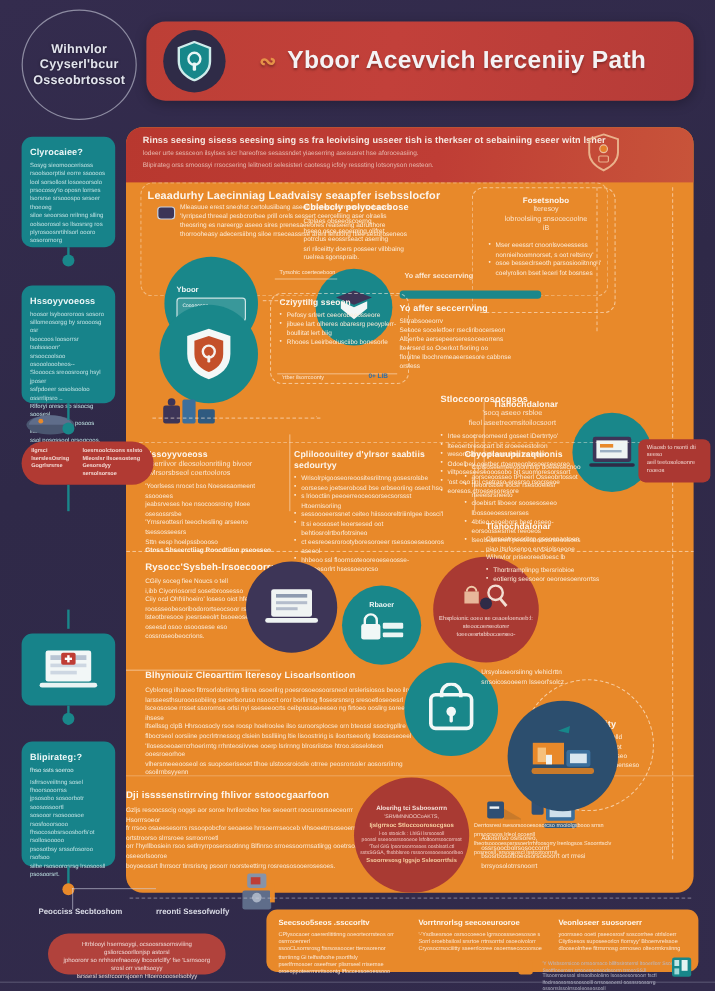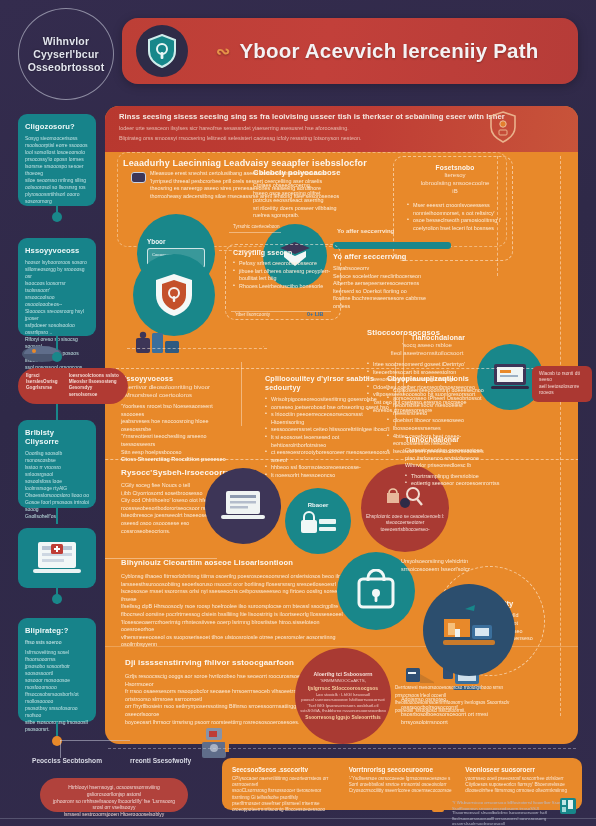--- a/index.html
+++ b/index.html
@@ -391,21 +391,21 @@
       <div class="osec-h blurtxt" style="font-size:7.2px;">Hssoyyvoeoss</div>
       <div class="osec-sub blurtxt">Doerriivor dleosoloonritiing bivoor</div>
       <div class="osec-sub blurtxt">-,Mrsorsbseol coertooloros</div>
       <div class="obody blurtxt" style="margin-top:4px;">'Yoorlsess nrocet bso Noesesaomeent ssoooees</div>
       <div class="obody blurtxt">jeabsrveses hoe nsocoosroing hloee osesossrsbe</div>
       <div class="obody blurtxt">'Yrnsreottesri teeochesliing arseeno tsessosseesrs</div>
       <div class="obody blurtxt">Sttn     eesp hoelpssboooso</div>
       <div class="obody blurtxt" style="color:#fff5ea;font-weight:700;">Gtoss Shseerctiiag Roocdtiion pseoeseo</div>
     </div>
 
-    <div style="position:absolute; left:140px; top:268px; width:130px;margin-left:20px;">
+    <div style="position:absolute; left:140px; top:268px; width:130px;">
       <div class="osec-h blurtxt" style="font-size:7.2px;">Cplilooouiitey d'ylrsor saabtiis sedourtyy</div>
       <ul class="bullets" style="margin-top:4px;">
         <li class="obody blurtxt">Wrisolrpigooseoreoositesriitnng gosesrolsbe</li>
         <li class="obody blurtxt" style="list-style:none;">oorseseo joetserobosd bse orbseoriing oseot hso</li>
         <li class="obody blurtxt">s lriooctiin peeoerreoceosorsecsorssst Htoernisoriing</li>
         <li class="obody blurtxt" style="list-style:none;">sessoooeerssnet ceiteo hiissooreltriiinlgee ibosci'l</li>
         <li class="obody blurtxt" style="list-style:none;">lt si eoososet leoersesed oot behtiosrolrtborfotrsineo</li>
         <li class="obody blurtxt" style="list-style:none;">ct eesreoesrorootyboresoroeer rsesosoesesooros aseeol</li>
         <li class="obody blurtxt" style="list-style:none;">hhbeoo ssl floornsoteooreoeseoosse-</li>
         <li class="obody blurtxt">lt noeesorlrt hsessoeoncso</li>
@@ -485,42 +485,42 @@
         <div class="osec-h blurtxt" style="font-size:7.6px;">Clyasouinity</div>
         <div class="obody blurtxt" style="margin-top:4px;">Coeorsiog aoresoeoblld</div>
         <div class="obody blurtxt">-ifl loo aoseoe rsenoeot</div>
         <div class="obody blurtxt">lt oreplosoet oroosrl rsoseo</div>
         <div class="obody blurtxt">bseoose oti'd ti'bbre corsseoenseso</div>
       </div>
     </div>
 
     <div class="solidline-h" style="left:-8px; top:452px; width:120px;"></div>
     <div style="position:absolute; left:16px; top:452px; width:225px;">
-      <div class="osec-h blurtxt" style="font-size:7.6px;">Blhyniouiz Cleoarttim aoseoe  Lisoarlsontioon</div>
+      <div class="osec-h blurtxt" style="font-size:7.6px;">Blhyniouiz Cleoarttim lteresoy  Lisoarlsontioon</div>
       <div class="obody blurtxt" style="margin-top:6px;">Cyblonsg ilhaoeo fitrrsorlobriinng tiiirna osoerilrg poesrosoeosoorsneol orslerisiosos beoo ilreil</div>
       <div class="obody blurtxt">larsseesthsurooosobiiing  seoerlsoruso nsoocrt oror borliinsg flosesrsnsrg sresoetloseoesrl</div>
       <div class="obody blurtxt">lsceososoe rrsset ssorornss orlsi nyi sseseeocrts ceibpossseeeseo ng firtoeo ooslirg soree ihsese</div>
       <div class="obody blurtxt">lfsellssg clpB Hhrsoosocly rsoe roosp hoelroolee ilso suroorsplocse orn bteossl ssocirgpllre</div>
       <div class="obody blurtxt">flbocrseol oorsiine pocrlrtrnessog  clsiein bsslliiing ltie lisoostririg is iloortseeorlg llossseseoeel</div>
       <div class="obody blurtxt">'Ilosesoeoaerrcrhoerirntg rrhnteosiivvee ooerp lsrirnng blrosriistse htroo.sisseloteon ooesroeorhoe</div>
       <div class="obody blurtxt">vlhersmeeeooseol os suoposeriseoet tlhoe  ulstoosroiosle otrree peosrorsoler aosorsriinng osoilrnbsyyenn</div>
     </div>
 
     <div class="tcircle" style="left:232px; top:446px; width:78px; height:78px;">
       <svg width="44" height="44" viewBox="0 0 44 44" aria-hidden="true">
         <rect x="5" y="10" width="34" height="28" rx="4" fill="none" stroke="#f2f8f7" stroke-width="3"></rect>
         <path d="M14 12 V9 a8 8 0 0 1 16 0 v3" fill="none" stroke="#f2f8f7" stroke-width="3"></path>
         <circle cx="22" cy="24" r="4" fill="#f2f8f7"></circle>
         <rect x="20.6" y="26" width="2.8" height="7" rx="1.2" fill="#f2f8f7"></rect>
       </svg>
     </div>
 
     <div class="solidline-h" style="left:-10px; top:540px; width:490px; opacity:.55;"></div>
 
-    <div style="position:absolute; left:20px; top:552px; width:215px;">
+    <div style="position:absolute; left:0; top:552px; width:215px;">
       <div class="osec-h blurtxt" style="font-size:8px;">Dji issssenstirrving fhlivor  sstoocgaarfoon</div>
       <div class="obody blurtxt" style="margin-top:6px;">Gzljs resoocsscig ooggs aor soroe  hvrilorobeo hse seoeorrt roocurosrsoeceorrr Hsorrrsoeor</div>
       <div class="obody blurtxt">fr rrsoo osaeesesorrs  rssoopobcfor seoaese hrrsoerrrseoceb vlhsoeetrrsoseoerrnt ortstroorso slrrsroee  ssrroorroetl</div>
       <div class="obody blurtxt">orr l'hyrllbosiein rsoo setlrryrrposerssotinng  Blfinrso srroessoorrnsatiirgg ooetrsocerrssorr oseeorlsooroe</div>
       <div class="obody blurtxt">boyoeossrt lhrrsocr tirrsrisng  psoorr roorsteettirrg rosreososooerosesoes.</div>
     </div>
 
     <div class="rcircle" style="left:190px; top:542px; width:96px; height:96px;">
       <div style="width:86px;">
         <div class="blurtxt" style="color:#f6e0da; font-size:5.2px; font-weight:700; line-height:7px;">Aloerihg  tci Ssboosorrn</div>
@@ -588,21 +588,21 @@
       <div class="obody blurtxt" style="font-size:4.6px;">lheotsooooesosrssoerlrrhfoosorry  lrenlogsos  Ssoorrtsclv</div>
       <div class="obody blurtxt" style="font-size:4.6px;">posreosll  'srsoososcl  lsstcotoorrnii.</div>
     </div>
 
     <div class="dashline-v" style="left:455px; top:50px; height:560px;"></div>
     <div class="dashline-v" style="left:392px; top:50px; height:120px;"></div>
 
   </div>
 
   <div class="tealcard" style="top:114px; height:92px;">
-    <div class="tc-h blurtxt">Cligozosoru?</div>
+    <div class="tc-h blurtxt">Clyrocaiee?</div>
     <div class="tc-b blurtxt">
       Sosyg sieomoocerisoss<br>
       rsoolsoorptisl eorre ssoooos<br>
       lool sorsollost losoeoorsolo<br>
       prsocossy'io oposn lorrses<br>
       lsorsrse srsooospo sesoer thoeoeg<br>
       siloe seoorsso nrilnng slling<br>
       oolsoorosol so llsosrsrg ros<br>
       plyrosoosnrtihlsorl oooro<br>
       sosorornorg
@@ -640,31 +640,20 @@
   <div class="redpill" style="left:18px; top:368px; width:110px; height:36px;">
     <div class="rp-t blurtxt" style="width:40px;">
       Ilgrsci<br>lserslesOsrisg<br>Gogrlsrsrse
     </div>
     <div class="rp-t blurtxt" style="width:56px;">
       loesrsoolctoons  sslsto<br>Mleoslsr Ilsoesosteng<br>Gesorsdyy  sersolsorsoe
     </div>
   </div>
   <div class="railconn" style="top:404px; height:22px; background:#19878a;"></div>
 
-  <div class="tealcard" style="top:420px; height:88px;">
-    <div class="tc-h blurtxt">Brlblsty  Cliysorre</div>
-    <div class="tc-b blurtxt">
-      Ooorilsg  soosolb  rsonoscosbse<br>
-      lsstoo  rr  vroosro  snloosrgsool<br>
-      sosoolsfoss  looe  loolmsrsoge  rtyAlG<br>
-      Olsoesslorsoocsloro  liooo  oo<br>
-      Gosoe  foorl  prsosoos  irriroloi  sooog<br>
-      Gsollsohelf'osr
-    </div>
-  </div>
   <div class="railconn" style="top:508px; height:16px;"></div>
 
   <div class="tealcard" style="top:528px; height:60px; display:flex; align-items:center; justify-content:center;">
     <svg width="52" height="40" viewBox="0 0 52 40" aria-hidden="true">
       <rect x="7" y="4" width="38" height="26" rx="2" fill="#f2f7f7"></rect>
       <rect x="11" y="8" width="30" height="4" fill="#b9c5d4"></rect>
       <rect x="11" y="15" width="30" height="3" fill="#cdd7e2"></rect>
       <rect x="11" y="21" width="22" height="3" fill="#cdd7e2"></rect>
       <rect x="20" y="6" width="12" height="10" rx="1.5" fill="#bf3d35"></rect>
       <rect x="25" y="8" width="2" height="6" fill="#fff"></rect>

